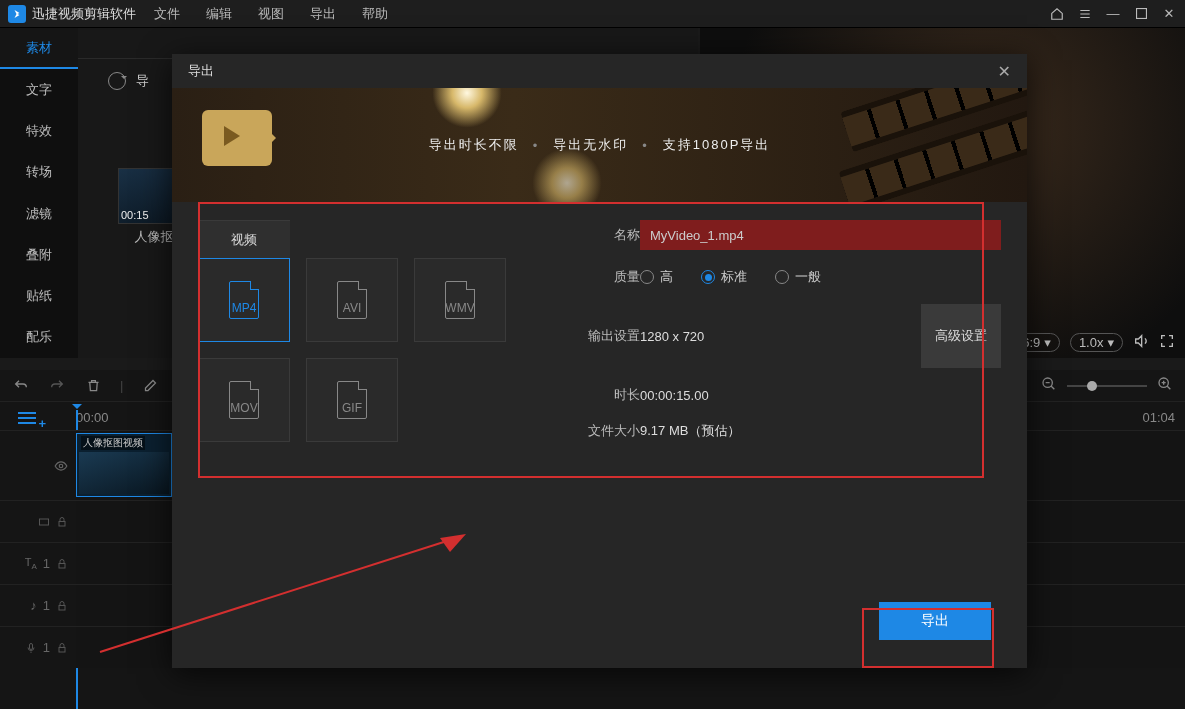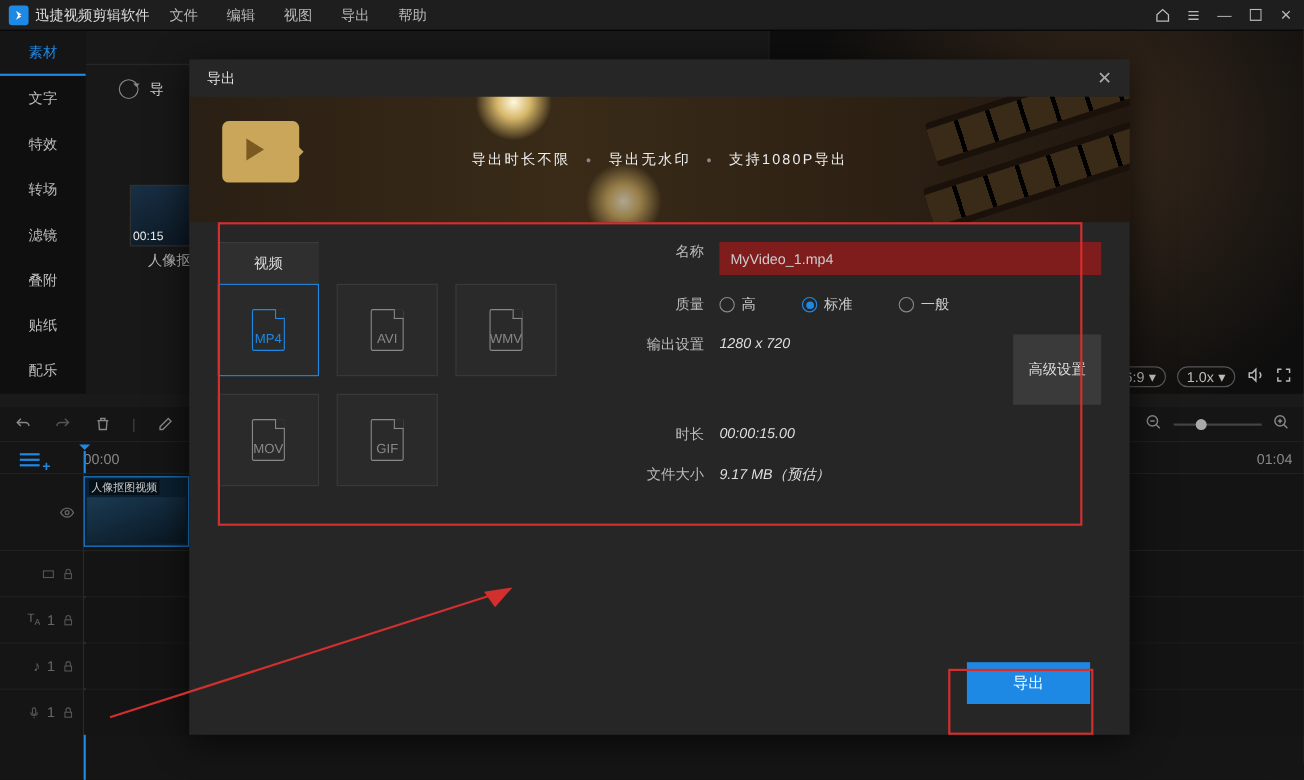--- a/index.html
+++ b/index.html
@@ -86,23 +86,23 @@
 .modal .fmtgrid { display:grid; grid-template-columns:repeat(3,92px); grid-auto-rows:84px; gap:16px; }
 .modal .fmt { border:1px solid #3a3a3a; display:flex; flex-direction:column; align-items:center; justify-content:center; gap:6px; color:#888; cursor:pointer; background:#2a2a2a;}
 .modal .fmt.sel{ border:1px solid #1e88e5; color:#1e88e5;}
 .modal .fmt .ficon{width:30px;height:38px;border:1.5px solid currentColor;border-radius:2px;position:relative;}
 .modal .fmt .ficon::before{content:"";position:absolute;right:-1px;top:-1px;width:8px;height:8px;background:#2a2a2a;border-left:1.5px solid currentColor;border-bottom:1.5px solid currentColor;}
 .modal .fmt.sel .ficon::before{background:#2a2a2a;}
 .modal .fmt .flab{font-size:12px;position:absolute;bottom:4px;width:100%;text-align:center;}
 .modal .fmt .fwrap{position:relative;width:30px;height:38px;}
 
 .modal .right { flex:1; padding-left:56px; display:flex; flex-direction:column; gap:18px; }
-.modal .row { display:flex; align-items:flex-start; gap:14px; }
+.modal .row { display:flex; align-items:center; }
 .modal .row .lab { width:56px; text-align:right; color:#bbb; }
-.modal .row .val { color:#ddd;font-style:italic; }
+.modal .row .val { color:#ddd; }
 .modal .input { flex:1; height:30px; background:#7f1d1d; display:flex; align-items:center; padding:0 10px; color:#ccc;}
 .modal .input.fld { position:relative; padding-right:30px;}
 .modal .folder{position:absolute;right:6px;top:6px;width:18px;height:14px;background:#1e88e5;border-radius:2px;}
 .modal .folder::before{content:"";position:absolute;top:-3px;left:2px;width:8px;height:3px;background:#1e88e5;border-radius:1px;}
 .modal .radio{display:flex;align-items:center;gap:6px;margin-right:28px;cursor:pointer;}
 .modal .rdot{width:14px;height:14px;border:1.5px solid #888;border-radius:50%;display:flex;align-items:center;justify-content:center;}
 .modal .radio.sel .rdot{border-color:#1e88e5;}
 .modal .radio.sel .rdot::after{content:"";width:7px;height:7px;background:#1e88e5;border-radius:50%;}
 .modal .advbtn{margin-left:auto;background:#3a3a3a;padding:23px 14px;color:#ddd;cursor:pointer;}
 .modal .exportbtn{position:absolute;right:36px;bottom:28px;width:112px;height:38px;background:#1e88e5;color:#fff;display:flex;align-items:center;justify-content:center;cursor:pointer;font-size:14px;}

